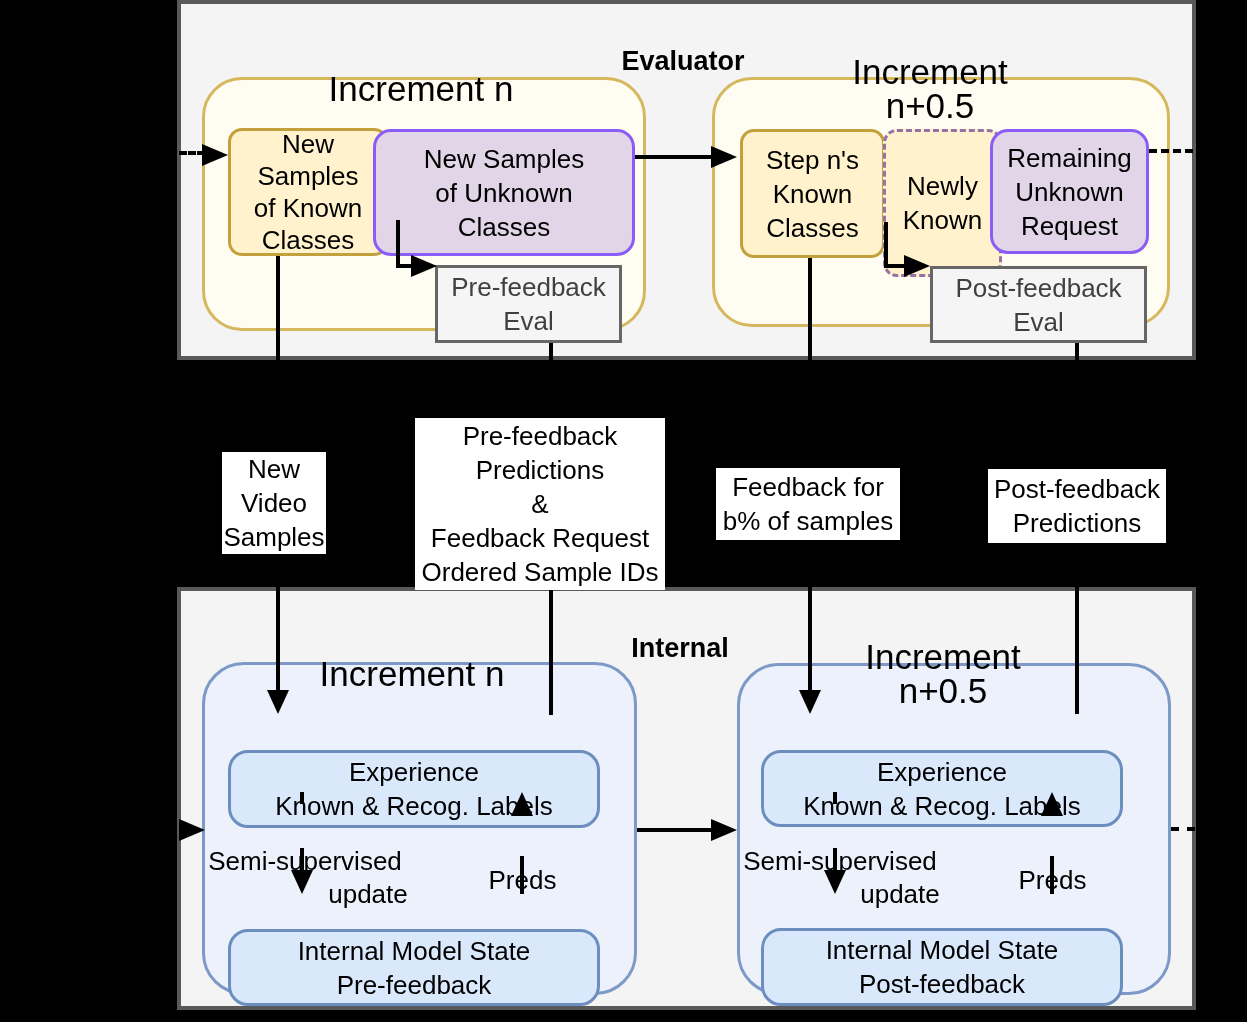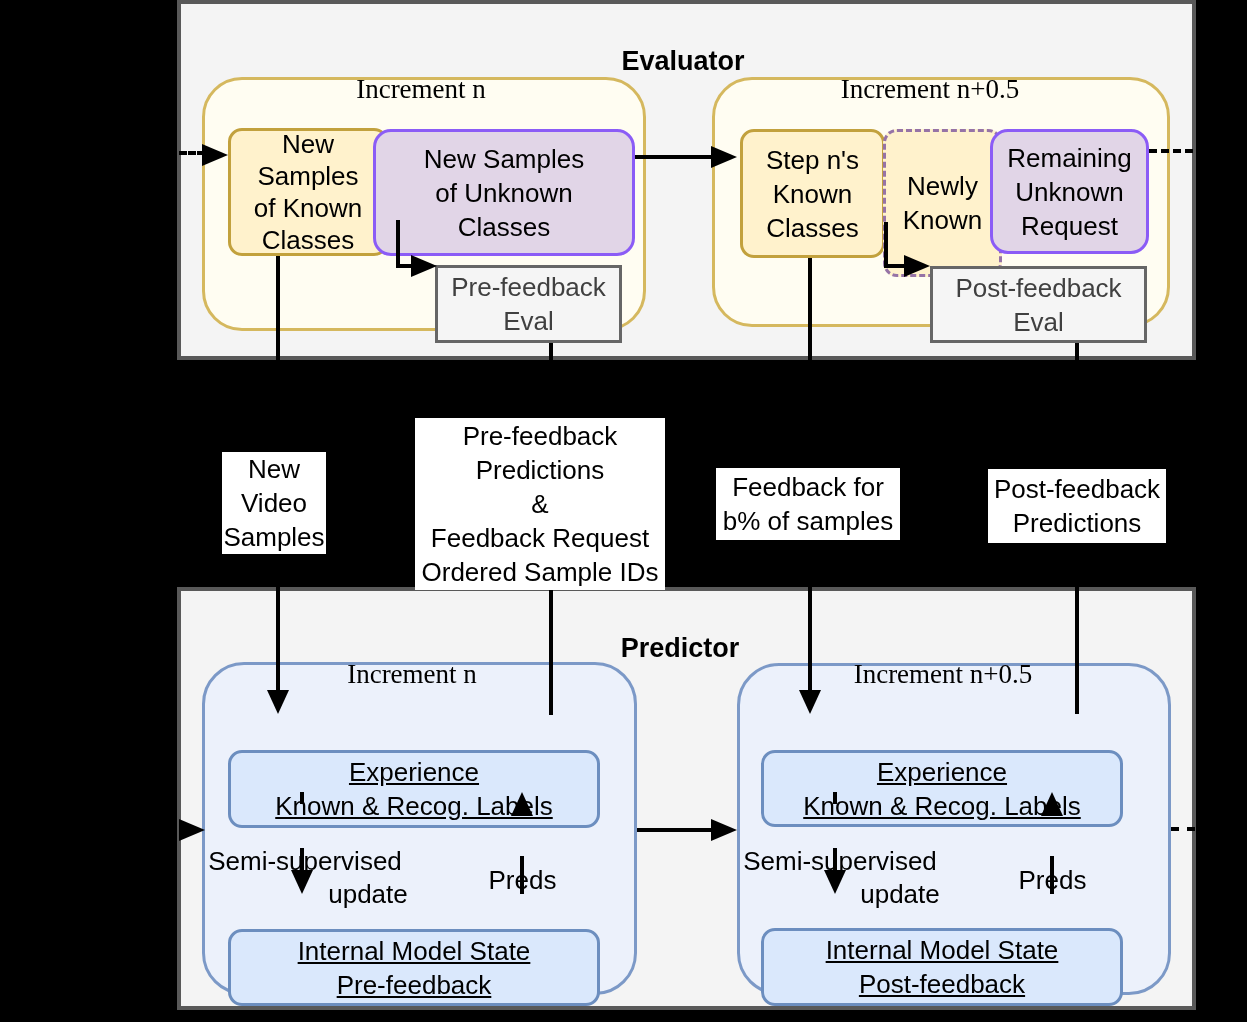--- a/index.html
+++ b/index.html
@@ -8,28 +8,28 @@
   .abs{position:absolute;box-sizing:border-box;}
   .txt{display:flex;align-items:center;justify-content:center;text-align:center;
        white-space:pre-line;line-height:34px;margin-top:36px;}
   .panel{background:#F4F4F4;border:4px solid #595959;}
   .ycont{background:#FFFDF2;border:3px solid #D5B85E;border-radius:40px;}
   .ybox{background:#FFF2CC;border:3px solid #C2A13D;border-radius:14px;}
   .pbox{background:#E1D5E7;border:3px solid #8b5cf6;border-radius:18px;}
   .dashbox{background:#FFF2CC;border:3px dashed #9673A6;border-radius:14px;}
   .gbox{background:#F5F5F5;border:3px solid #666666;color:#404040;}
   .bcont{background:#ECF1FB;border:3px solid #7C99C7;border-radius:42px;}
-  .bbox{background:#DAE8FC;border:3px solid #6C8EBF;border-radius:14px;text-decoration:underline;}
+  .bbox{background:#DAE8FC;border:3px solid #6C8EBF;border-radius:20px;}
   .ln{background:#000;}
   .dash-h{height:0;border-top:4px dashed #000;background:none;}
   .head-r{width:0;height:0;border-top:11px solid transparent;border-bottom:11px solid transparent;border-left:26px solid #000;}
   .head-d{width:0;height:0;border-left:11px solid transparent;border-right:11px solid transparent;border-top:24px solid #000;}
   .head-u{width:0;height:0;border-left:11px solid transparent;border-right:11px solid transparent;border-bottom:24px solid #000;}
   .title{font-weight:bold;font-size:27px;}
-  .inc{font-size:27px;font-family:Liberation Serif, serif;}
+  .inc{font-size:35px;}
   .flabel{background:#FFFFFF;z-index:30;}
   .zline{z-index:10;}
   .zbox{z-index:20;}
 </style>
 </head>
 <body>
 
 <div id="stage">
 
   <div class="abs panel" style="left:177px;top:0;width:1019px;height:360px;"></div>
@@ -97,21 +97,21 @@
 
   <div class="abs bbox txt zbox" style="left:228px;top:714px;width:372px;height:78px;">Experience
 Known &amp; Recog. Labels</div>
   <div class="abs bbox txt zbox" style="left:228px;top:893px;width:372px;height:77px;">Internal Model State
 Pre-feedback</div>
   <div class="abs bbox txt zbox" style="left:761px;top:714px;width:362px;height:77px;">Experience
 Known &amp; Recog. Labels</div>
   <div class="abs bbox txt zbox" style="left:761px;top:892px;width:362px;height:78px;">Internal Model State
 Post-feedback</div>
 
-  <div class="abs txt title" style="left:550px;top:597px;width:260px;height:30px;">Predictor</div>
+  <div class="abs txt title" style="left:550px;top:597px;width:260px;height:30px;">Internal</div>
   <div class="abs txt inc" style="left:312px;top:623px;width:200px;height:30px;">Increment n</div>
   <div class="abs txt inc" style="left:843px;top:623px;width:200px;height:30px;">Increment n+0.5</div>
 
   <div class="abs txt zbox" style="left:200px;top:810px;width:210px;height:30px;">Semi-supervised</div>
   <div class="abs txt zbox" style="left:323px;top:843px;width:90px;height:30px;">update</div>
   <div class="abs txt zbox" style="left:485px;top:829px;width:75px;height:30px;">Preds</div>
 
   <div class="abs txt zbox" style="left:735px;top:810px;width:210px;height:30px;">Semi-supervised</div>
   <div class="abs txt zbox" style="left:855px;top:843px;width:90px;height:30px;">update</div>
   <div class="abs txt zbox" style="left:1015px;top:829px;width:75px;height:30px;">Preds</div>

